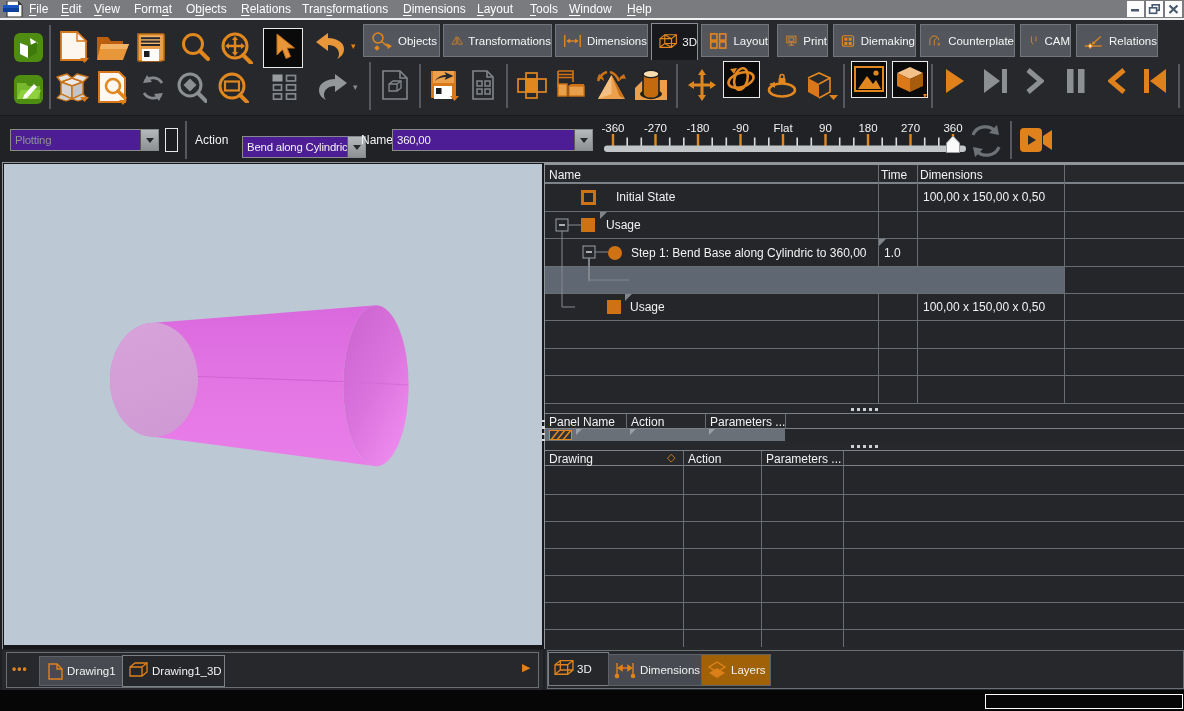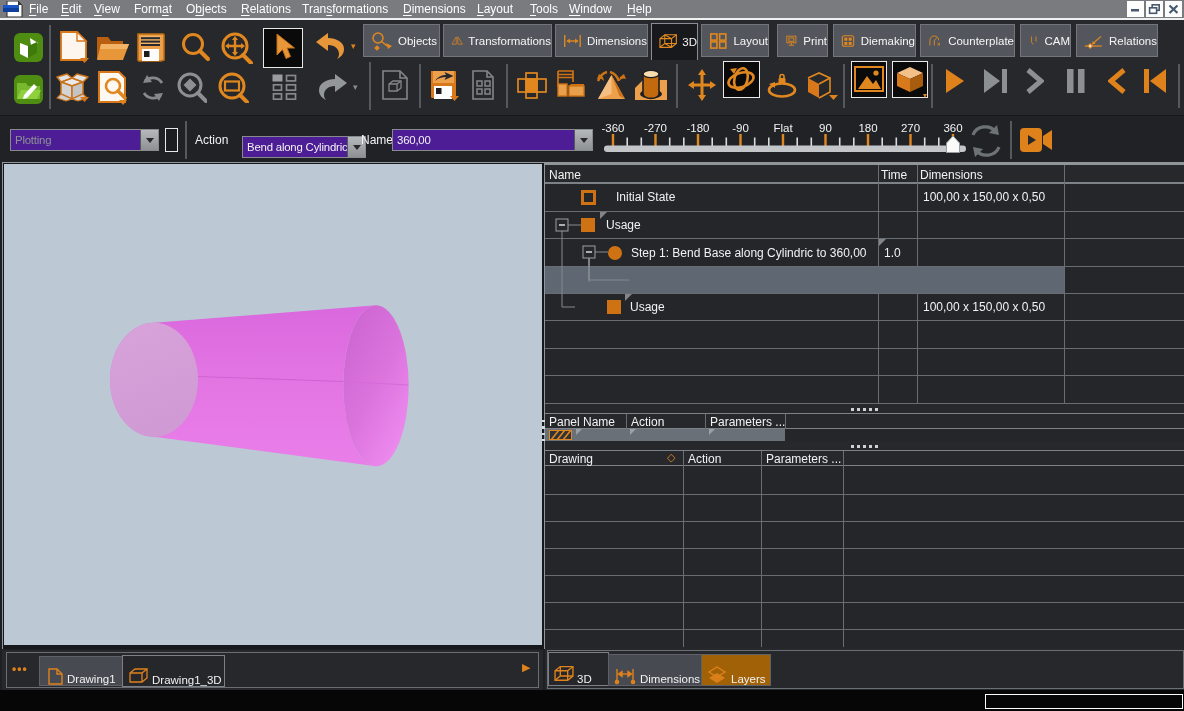--- a/index.html
+++ b/index.html
@@ -32,21 +32,21 @@
   
   #rpanel{position:absolute;left:545px;top:0;width:639px;height:528px;background:#24262a;}
   .grid-line{position:absolute;background:#686d73;}
   .treerow{position:absolute;left:0;width:639px;height:27px;font-size:12px;}
   
   .hsplit{position:absolute;left:0;width:639px;background:#26282c;}
   .dots:after{content:"";position:absolute;left:50%;top:50%;margin-left:-14px;margin-top:-1px;width:28px;height:3px;
      background:repeating-linear-gradient(90deg,#cfd2d5 0 3px,transparent 3px 6px);}
   
   .btabbar{position:absolute;background:#26282c;}
-  .btab{position:absolute;display:flex;align-items:flex-end;color:#f2f2f2;background:#2e3136;border:1px solid #55585d;font-size:11.5px;}
+  .btab{position:absolute;display:flex;align-items:center;color:#f2f2f2;background:#2e3136;border:1px solid #55585d;font-size:11.5px;}
   
   #status{left:0;top:690px;width:1184px;height:21px;background:#060606;color:#fbfbfb;}
 </style>
 </head>
 <body>
 
 <div id="menubar" class="abs">
   <svg class="abs" style="left:3px;top:1px" width="20" height="16" viewBox="0 0 20 16">
     <path d="M4 0h11l4 4v12H4z" fill="#fdfdfd" stroke="#2a2a2a" stroke-width="1"></path>
     <path d="M15 0l4 4h-4z" fill="#3a3a3a"></path>

